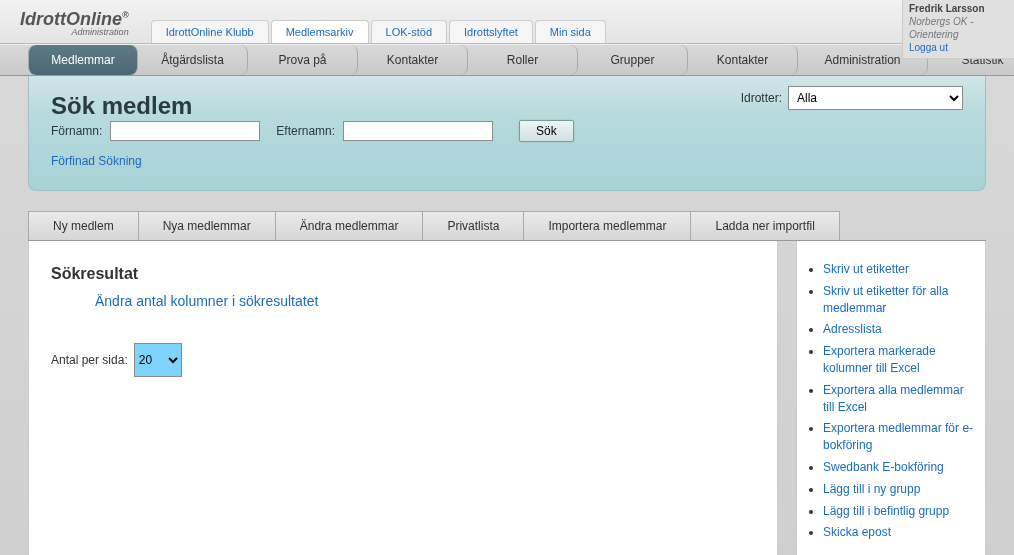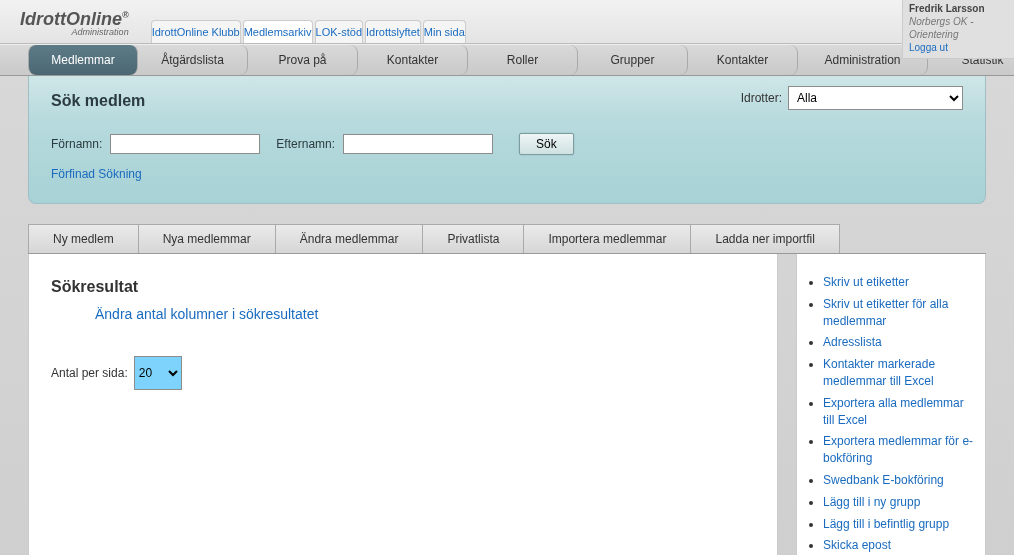--- a/index.html
+++ b/index.html
@@ -41,21 +41,21 @@
   .top-tabs {
     display: flex;
     gap: 2px;
     align-items: flex-end;
     margin-left: 8px;
   }
   .top-tab {
     border: 1px solid #ccc;
     border-bottom: none;
     border-radius: 4px 4px 0 0;
-    padding: 5px 0;
+    padding: 5px 14px;
     font-size: 11px;
     color: #1a6bbf;
     background: #f5f5f5;
     cursor: pointer;
   }
   .top-tab.active {
     background: #fff;
   }
   .user-box {
     position: absolute;
@@ -97,21 +97,21 @@
   .search-panel {
     margin: 0 28px;
     background: linear-gradient(to bottom, #cfe6e8 0%, #b7dadd 35%, #a7d2d6 100%);
     border: 1px solid #9fbfc4;
     border-top: none;
     border-radius: 0 0 8px 8px;
     padding: 16px 22px 22px 22px;
     position: relative;
   }
   .search-title {
-    font-size: 16px;
+    font-size: 24px;
     font-weight: bold;
     color: #2b3b40;
     margin-bottom: 0;
   }
   .idrotter-row {
     position: absolute;
     top: 10px;
     right: 22px;
     display: flex;
     align-items: center;
@@ -124,21 +124,20 @@
     border: 1px solid #8c8c8c;
     background: #fff;
     font-size: 12px;
     padding: 1px 4px;
   }
   .search-fields {
     display: flex;
     align-items: center;
     gap: 8px;
     margin-bottom: 12px;
-    margin-top: 23px;
   }
   .search-fields label { font-size: 12px; color: #2b3b40; }
   .txt {
     height: 20px;
     border: 1px solid #8c8c8c;
     background: #fff;
     padding: 1px 4px;
     font-size: 12px;
   }
   .txt.fornamn { width: 150px; }
@@ -305,21 +304,21 @@
       <select class="per-page-select">
         <option>20</option>
       </select>
     </div>
   </div>
   <div class="actions-panel">
     <ul>
       <li>Skriv ut etiketter</li>
       <li>Skriv ut etiketter för alla medlemmar</li>
       <li>Adresslista</li>
-      <li>Kontakter markerade medlemmar till Excel</li>
+      <li>Exportera markerade kolumner till Excel</li>
       <li>Exportera alla medlemmar till Excel</li>
       <li>Exportera medlemmar för e-bokföring</li>
       <li>Swedbank E-bokföring</li>
       <li>Lägg till i ny grupp</li>
       <li>Lägg till i befintlig grupp</li>
       <li>Skicka epost</li>
     </ul>
   </div>
 </div>
 

